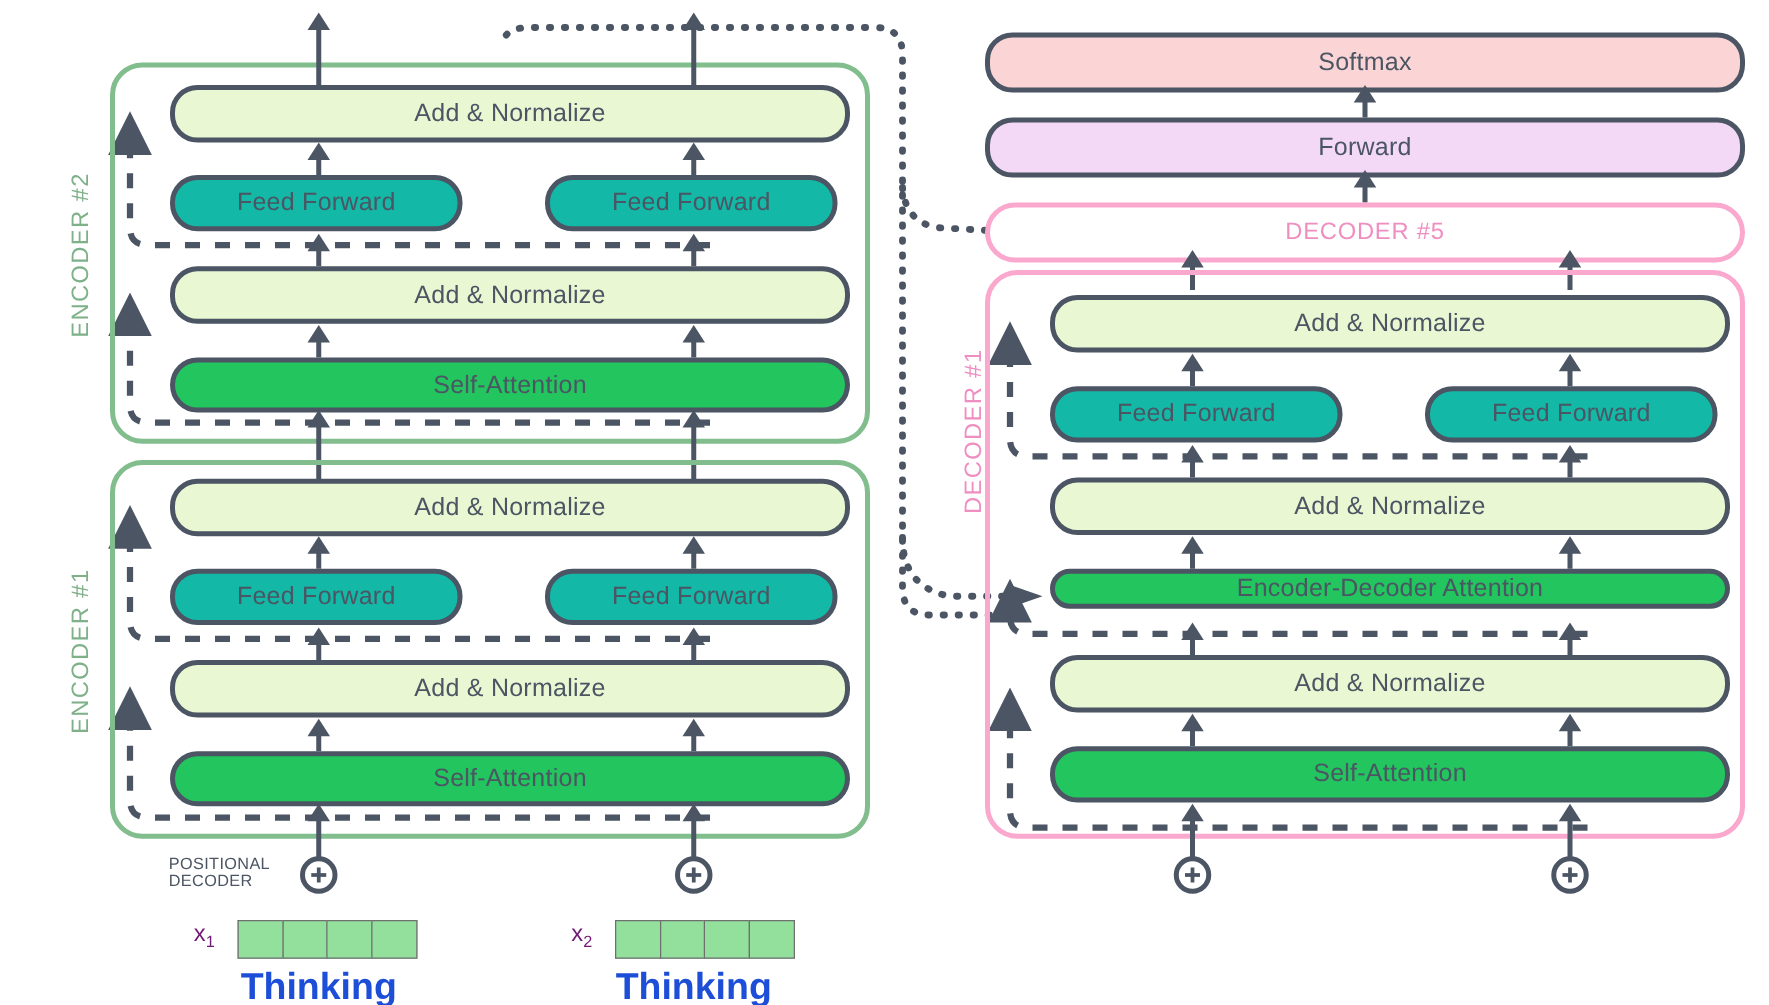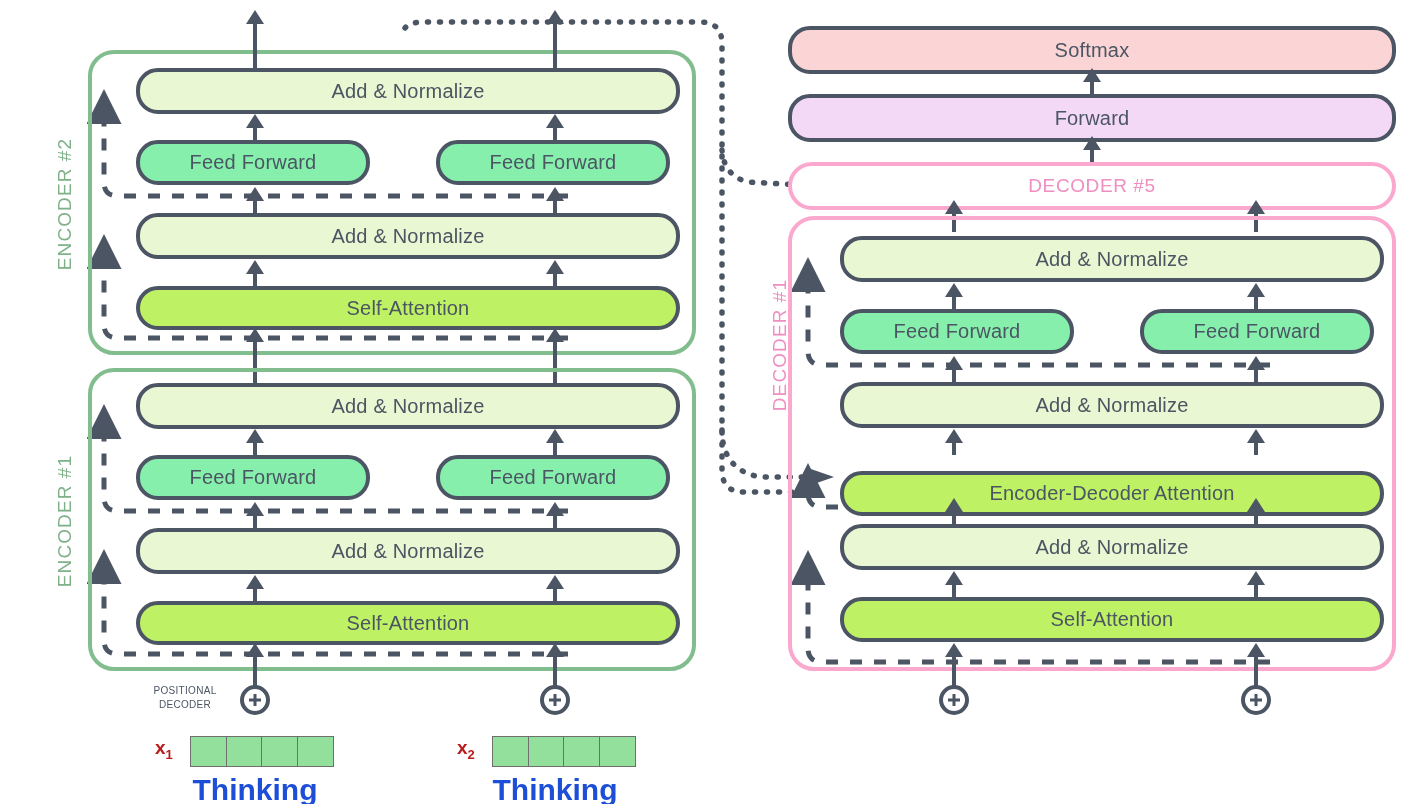--- a/index.html
+++ b/index.html
@@ -12,22 +12,22 @@
     border:4px solid #4b5563;
     border-radius:22px;
     box-sizing:border-box;
     display:flex;align-items:center;justify-content:center;
     color:#4b5563;
     font-size:20px;
     letter-spacing:.2px;
     white-space:nowrap;
   }
   .blk.addnorm{background:#e9f7d3;}
-  .blk.ff{background:#86efac;}
-  .blk.attn{background:#bef264;}
+  .blk.ff{background:#14b8a6;}
+  .blk.attn{background:#22c55e;}
   .blk.softmax{background:#fbd5d5;}
   .blk.linear{background:#f4d9f7;}
 
   
   .group{
     position:absolute;
     box-sizing:border-box;
     border-radius:26px;
   }
   .group.enc{border:4px solid #82bd8e;}
@@ -71,33 +71,33 @@
     border:4px solid #4b5563;box-sizing:border-box;background:#fff;
   }
   .pluscircle::before,.pluscircle::after{
     content:"";position:absolute;background:#4b5563;
   }
   .pluscircle::before{left:50%;top:5px;width:3px;height:12px;transform:translateX(-50%);}
   .pluscircle::after{top:50%;left:5px;height:3px;width:12px;transform:translateY(-50%);}
 
   
   .poscap{
-    position:absolute;color:#4b5563;font-size:10px;line-height:14px;
-    text-align:center;letter-spacing:.3px;
+    position:absolute;color:#4b5563;font-size:13px;line-height:14px;
+    text-align:left;letter-spacing:.3px;
   }
 
   
   .embed{position:absolute;display:flex;}
   .embed .cell{
     width:37px;height:31px;background:#92e09c;
     border:1.5px solid #6f6f6f;box-sizing:border-box;
     margin-left:-1.5px;
   }
   .embed .cell:first-child{margin-left:0;}
-  .xlab{position:absolute;color:#b91c1c;font-size:19px;font-weight:bold;}
+  .xlab{position:absolute;color:#701a75;font-size:19px;font-weight:normal;}
   .xlab sub{font-size:13px;}
   .word{position:absolute;color:#1d4ed8;font-size:30px;font-weight:bold;text-align:center;}
 </style>
 </head>
 <body>
 
 <div id="stage">
 
   <svg class="overlay" viewBox="0 0 1415 804">
     <defs>
@@ -218,21 +218,21 @@
   <div class="group dec" style="left:788px;top:216px;width:608px;height:455px;"></div>
   <div class="vlabel dec" style="left:700px;top:334px;width:160px;">DECODER #1</div>
 
   <div class="blk addnorm" style="left:840px;top:236px;width:544px;height:46px;">Add &amp; Normalize</div>
 
   <div class="blk ff" style="left:840px;top:309px;width:234px;height:45px;">Feed Forward</div>
   <div class="blk ff" style="left:1140px;top:309px;width:234px;height:45px;">Feed Forward</div>
 
   <div class="blk addnorm" style="left:840px;top:382px;width:544px;height:46px;">Add &amp; Normalize</div>
 
-  <div class="blk attn" style="left:840px;top:455px;width:544px;height:45px;margin-top:16px;">Encoder-Decoder Attention</div>
+  <div class="blk attn" style="left:840px;top:455px;width:544px;height:32px;">Encoder-Decoder Attention</div>
 
   <div class="blk addnorm" style="left:840px;top:524px;width:544px;height:46px;">Add &amp; Normalize</div>
 
   <div class="blk attn" style="left:840px;top:597px;width:544px;height:45px;">Self-Attention</div>
 
   <div class="arrow" style="left:952px;top:295px;height:14px;"></div>
   <div class="arrow" style="left:1254px;top:295px;height:14px;"></div>
   <div class="arrow" style="left:952px;top:368px;height:14px;"></div>
   <div class="arrow" style="left:1254px;top:368px;height:14px;"></div>
   <div class="arrow" style="left:952px;top:441px;height:14px;"></div>

